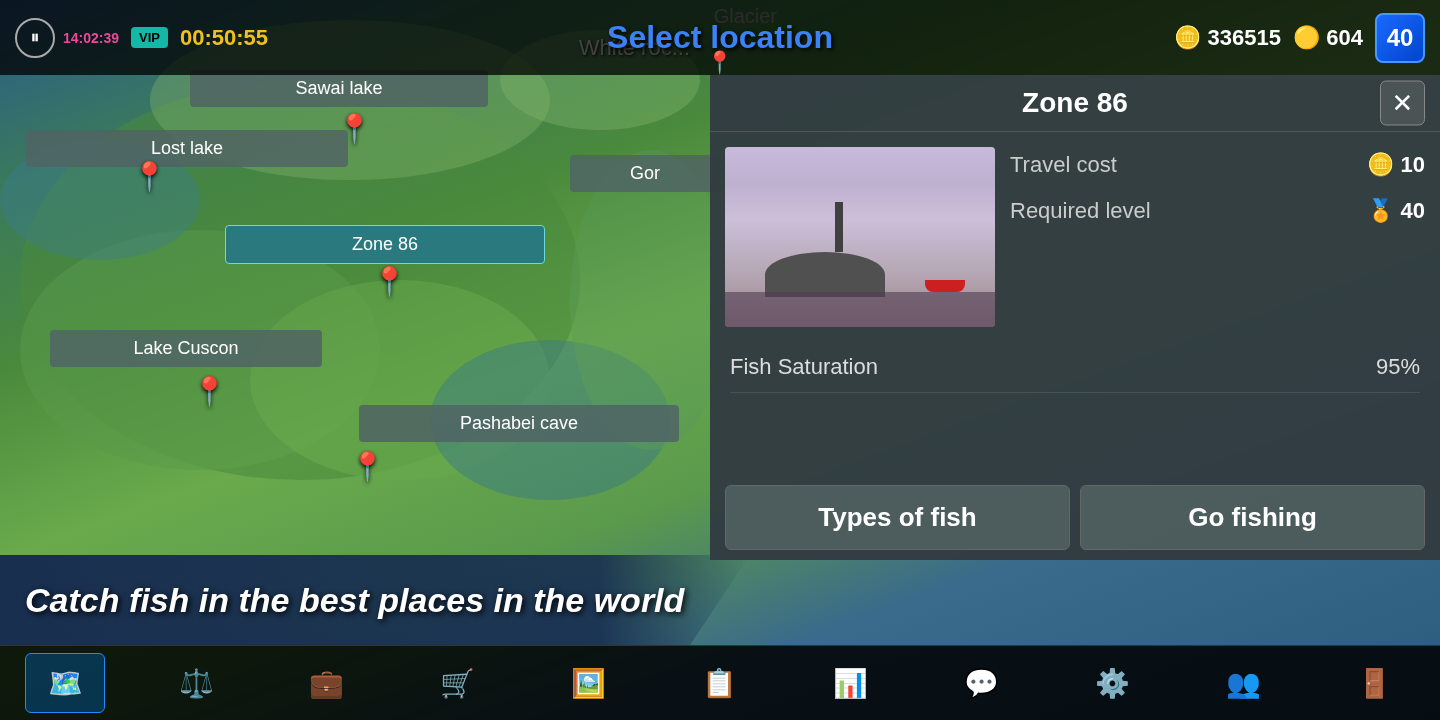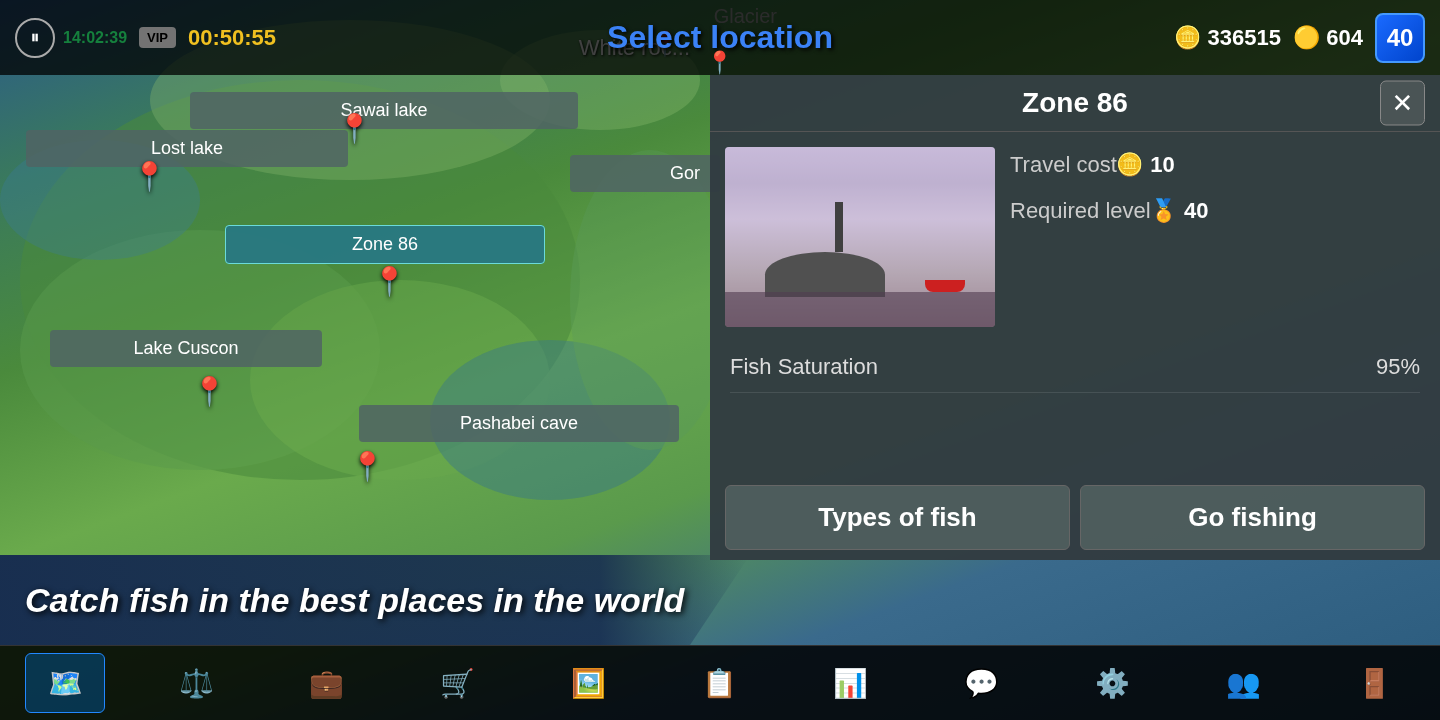--- a/index.html
+++ b/index.html
@@ -60,27 +60,27 @@
       width: 40px; height: 40px;
       border: 2px solid #aaa;
       border-radius: 50%;
       display: flex; align-items: center; justify-content: center;
       color: #fff;
       font-size: 18px;
       cursor: pointer;
     }
 
     .clock-time {
-      color: #15803d;
-      font-size: 16px;
+      color: #ec4899;
+      font-size: 14px;
       font-weight: bold;
     }
 
     .vip-badge {
-      background: #737373;
+      background: #14b8a6;
       color: #000;
       font-size: 13px;
       font-weight: bold;
       padding: 3px 8px;
       border-radius: 4px;
     }
 
     .timer-display {
       color: #f0c020;
       font-size: 22px;
@@ -271,21 +271,21 @@
     #zone-info {
       flex: 1;
       display: flex;
       flex-direction: column;
       gap: 10px;
     }
 
     .info-row {
       display: flex;
       align-items: center;
-      justify-content: flex-start;
+      justify-content: space-between;
       font-size: 22px;
       color: #ddd;
       padding: 5px 0;
     }
 
     .info-row-label {
       color: #ccc;
     }
 
     .info-row-value {
@@ -469,21 +469,21 @@
     <div class="currency-display">
       <span class="coin-icon">🟡</span>
       <span>604</span>
     </div>
     <div class="level-badge">40</div>
   </div>
 </div>
 
 <div style="position:absolute;top:50px;left:50%;transform:translateX(-50%);z-index:101;color:#00aaff;font-size:22px;">📍</div>
 
-<div class="location-label" style="top:70px; left:190px; width:388px;margin-top:22px;">
+<div class="location-label" style="top:70px; left:190px; width:298px;">
   <span>Sawai lake</span>
 </div>
 
 <div class="map-pin" style="top:112px; left:355px;">📍</div>
 
 <div class="location-label" style="top:130px; left:26px; width:322px;">
   <span>Lost lake</span>
 </div>
 
 <div class="map-pin" style="top:160px; left:150px;">📍</div>
@@ -499,21 +499,21 @@
 </div>
 
 <div class="map-pin" style="top:375px; left:210px;">📍</div>
 
 <div class="location-label" style="top:405px; left:350px; width:320px;margin-left:9px;">
   <span>Pashabei cave</span>
 </div>
 
 <div class="map-pin" style="top:450px; left:368px;">📍</div>
 
-<div class="location-label" style="top:155px; left:570px; width:150px;text-align:right;">
+<div class="location-label" style="top:155px; left:570px; width:150px;">
   <span>Gor</span>
 </div>
 
 <div id="glacier-label">Glacier</div>
 
 <div id="white-rocks-label">White roc...</div>
 <div class="map-pin-top-right">📍</div>
 
 <div id="zone-panel">
   <div id="zone-panel-header">

